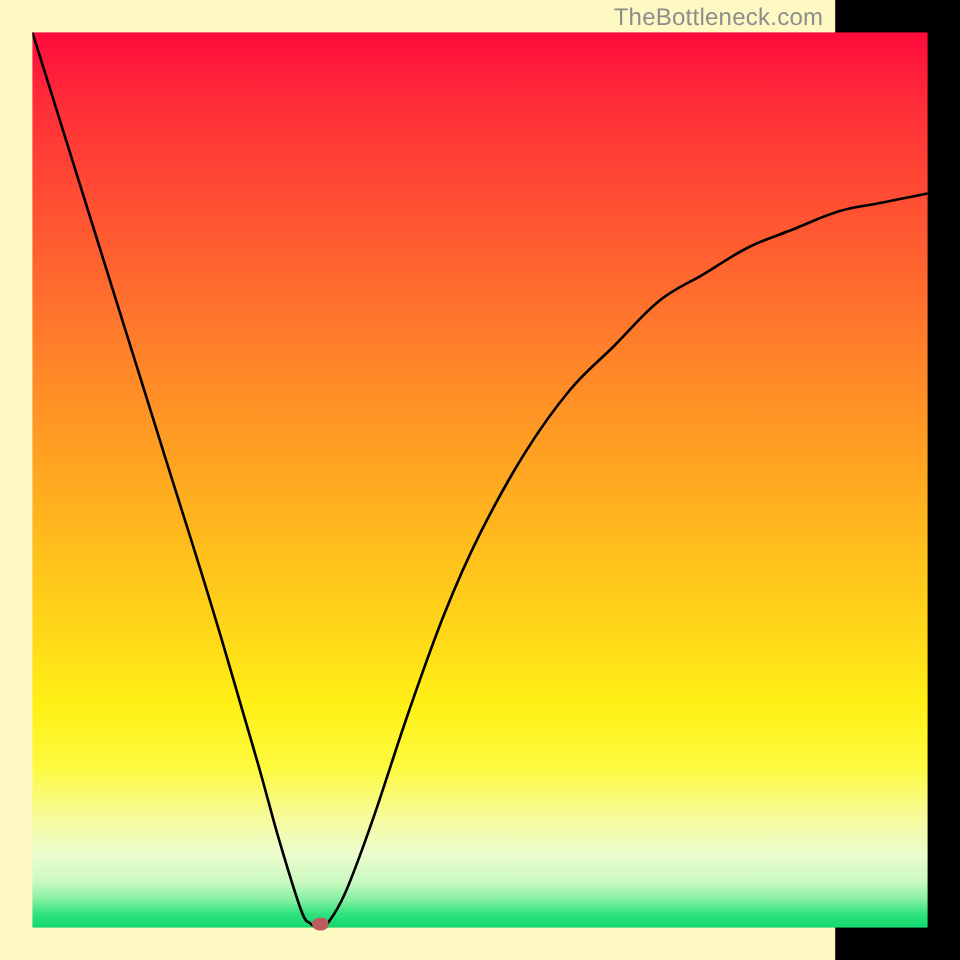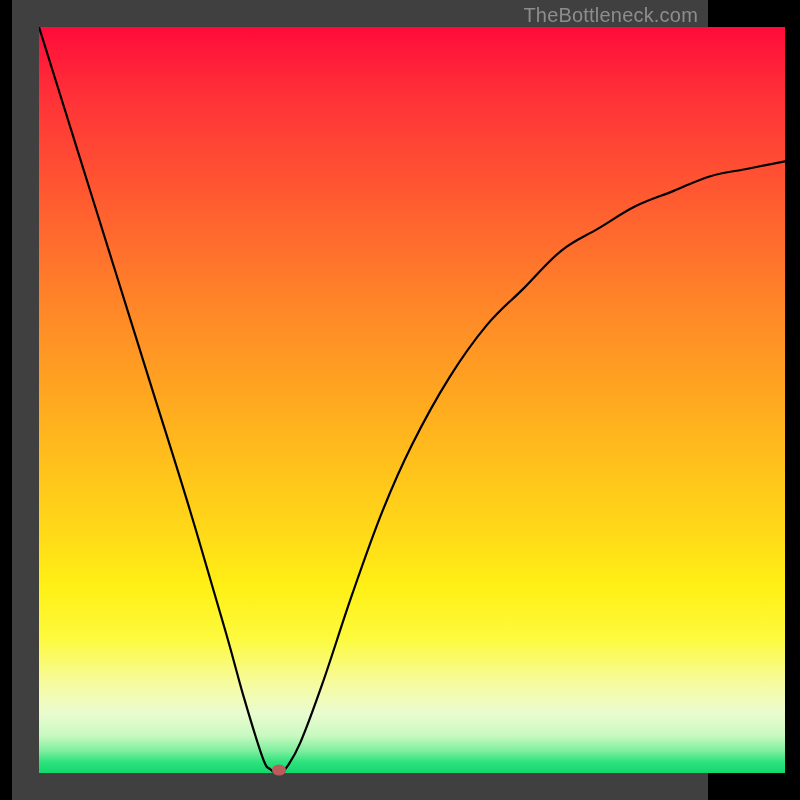--- a/index.html
+++ b/index.html
@@ -1,22 +1,21 @@
 <!DOCTYPE html>
 <html><head>
 <meta charset="utf-8">
 <style>
   * { margin: 0; padding: 0; box-sizing: border-box; }
   html, body { width: 800px; height: 800px; overflow: hidden; background: #000; }
   .frame {
     width: 696px;
     height: 800px;
-    background: #404040;
+    background: #fef9c3;
     position: relative;
-    margin-left: 12px;
   }
   .plot-area {
     position: absolute;
     left: 27px;
     top: 27px;
     width: 746px;
     height: 746px;
     background: linear-gradient(to bottom,
       #ff0b3b 0%,
       #ff2d38 8%,

